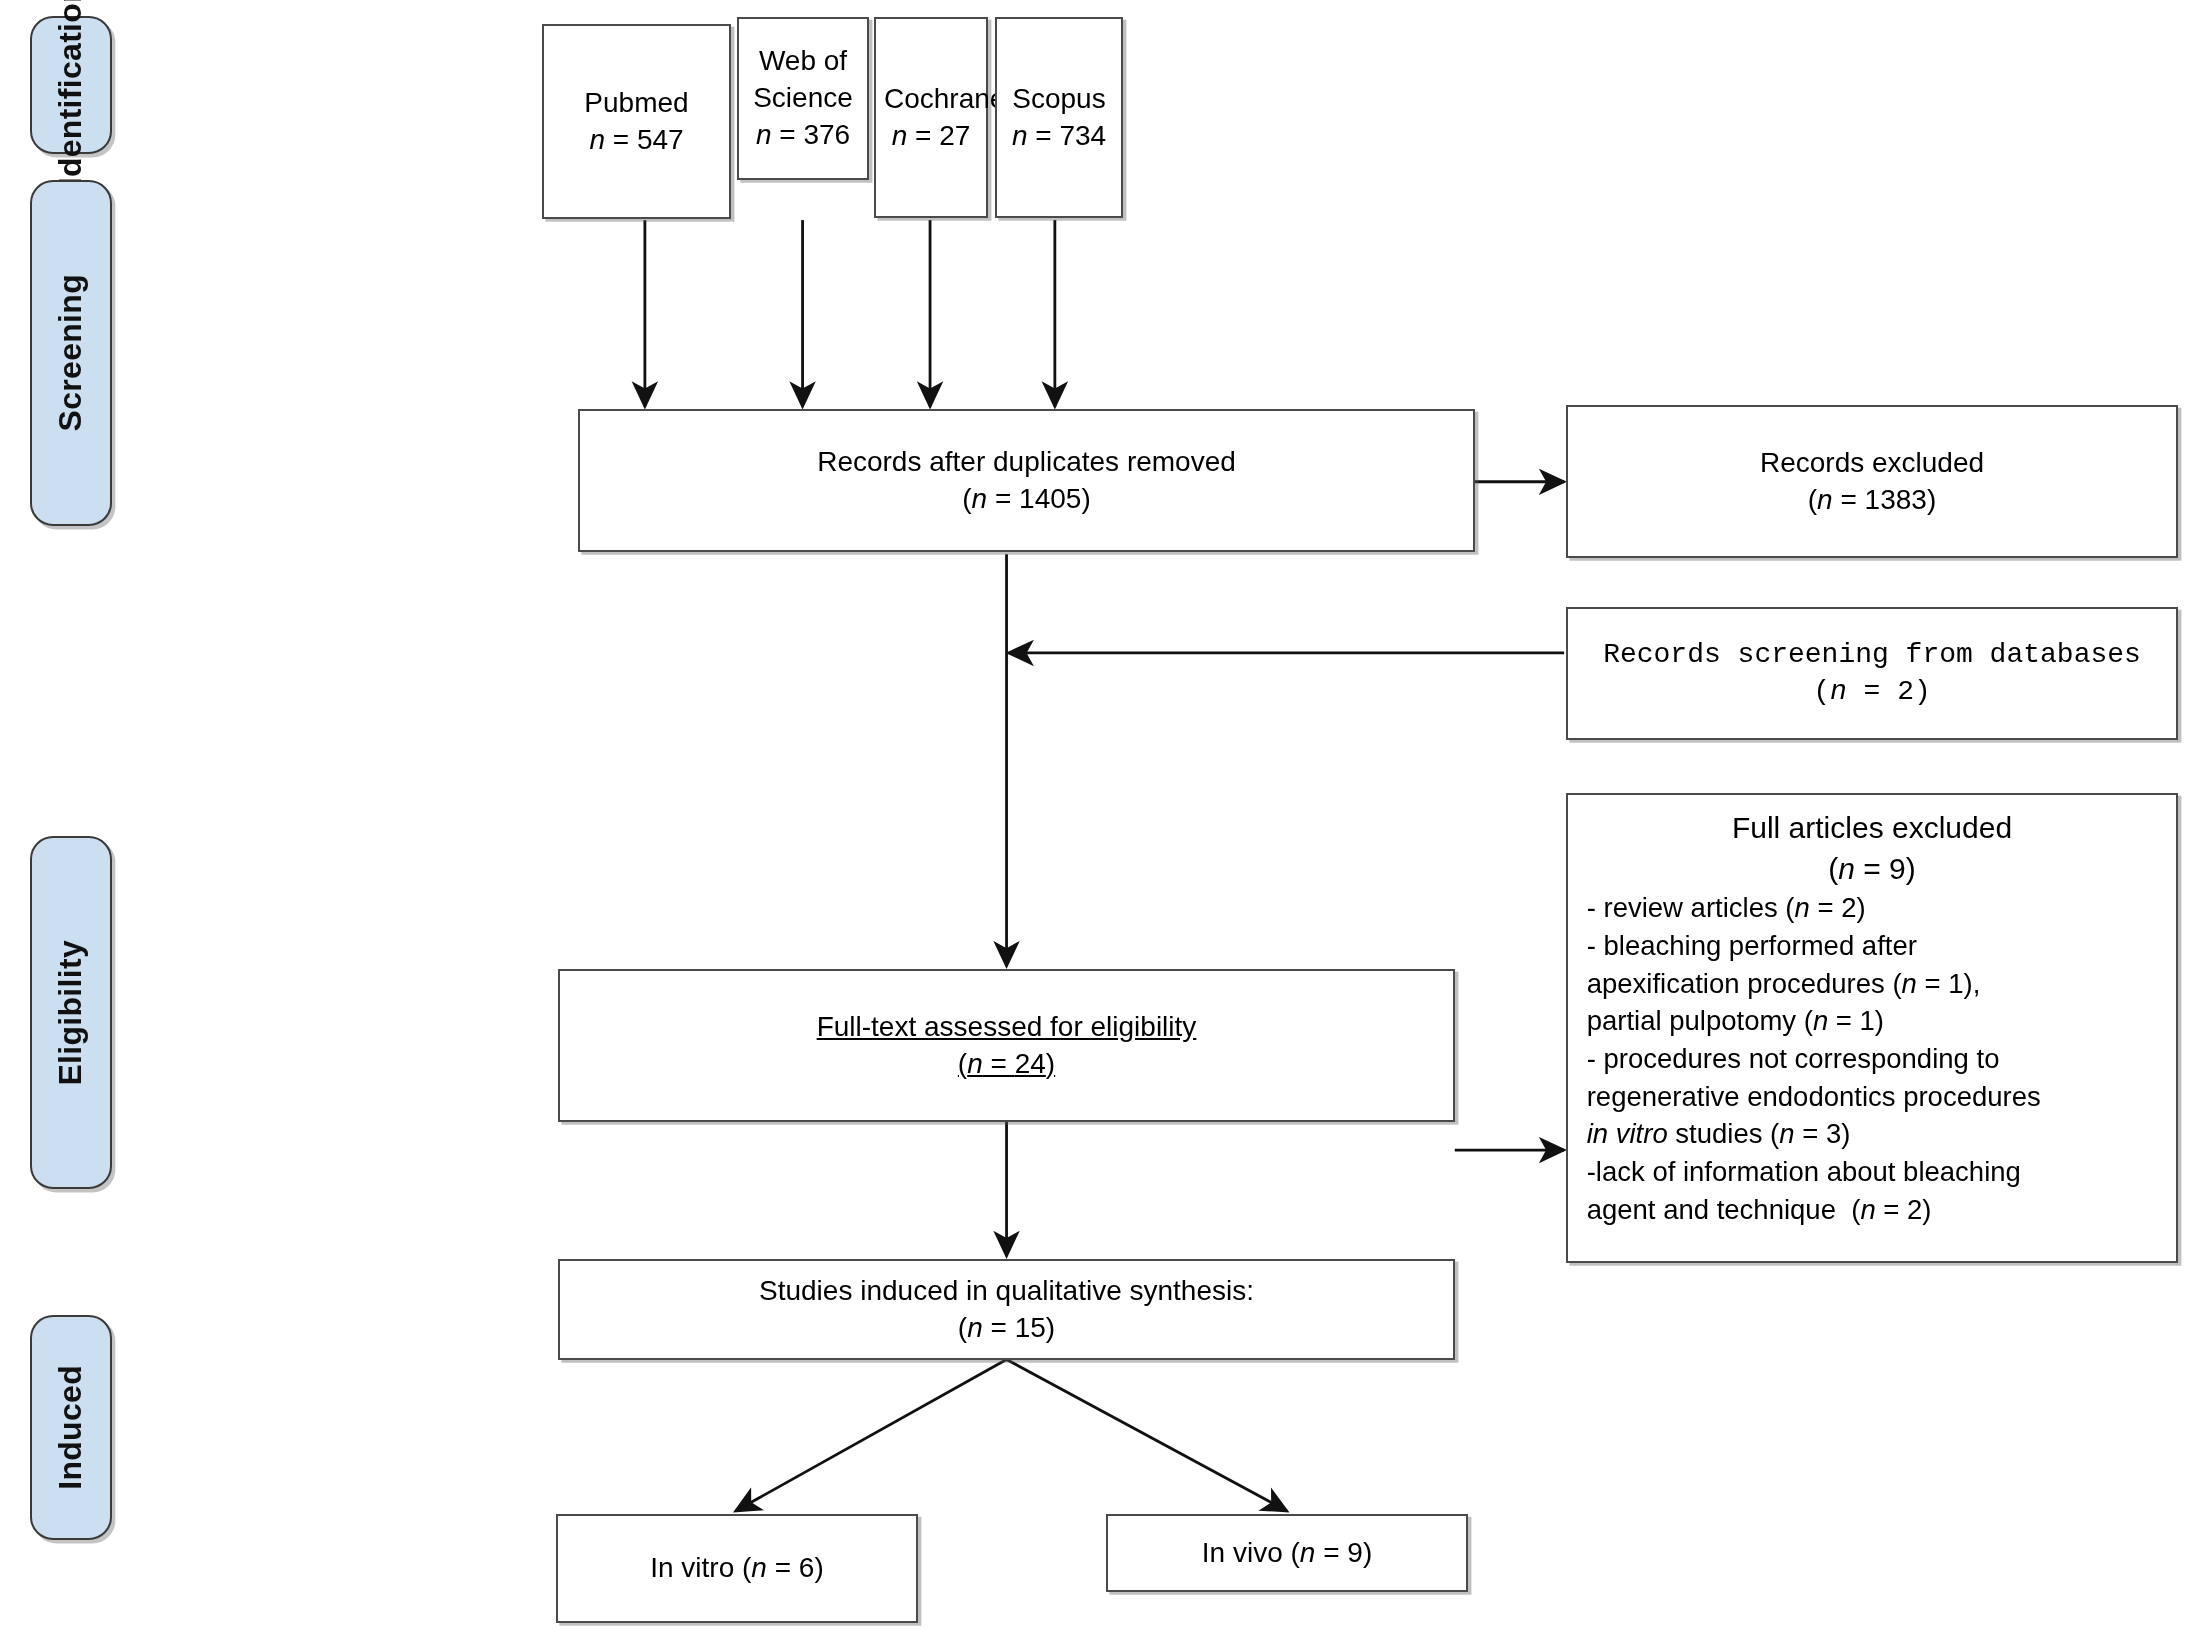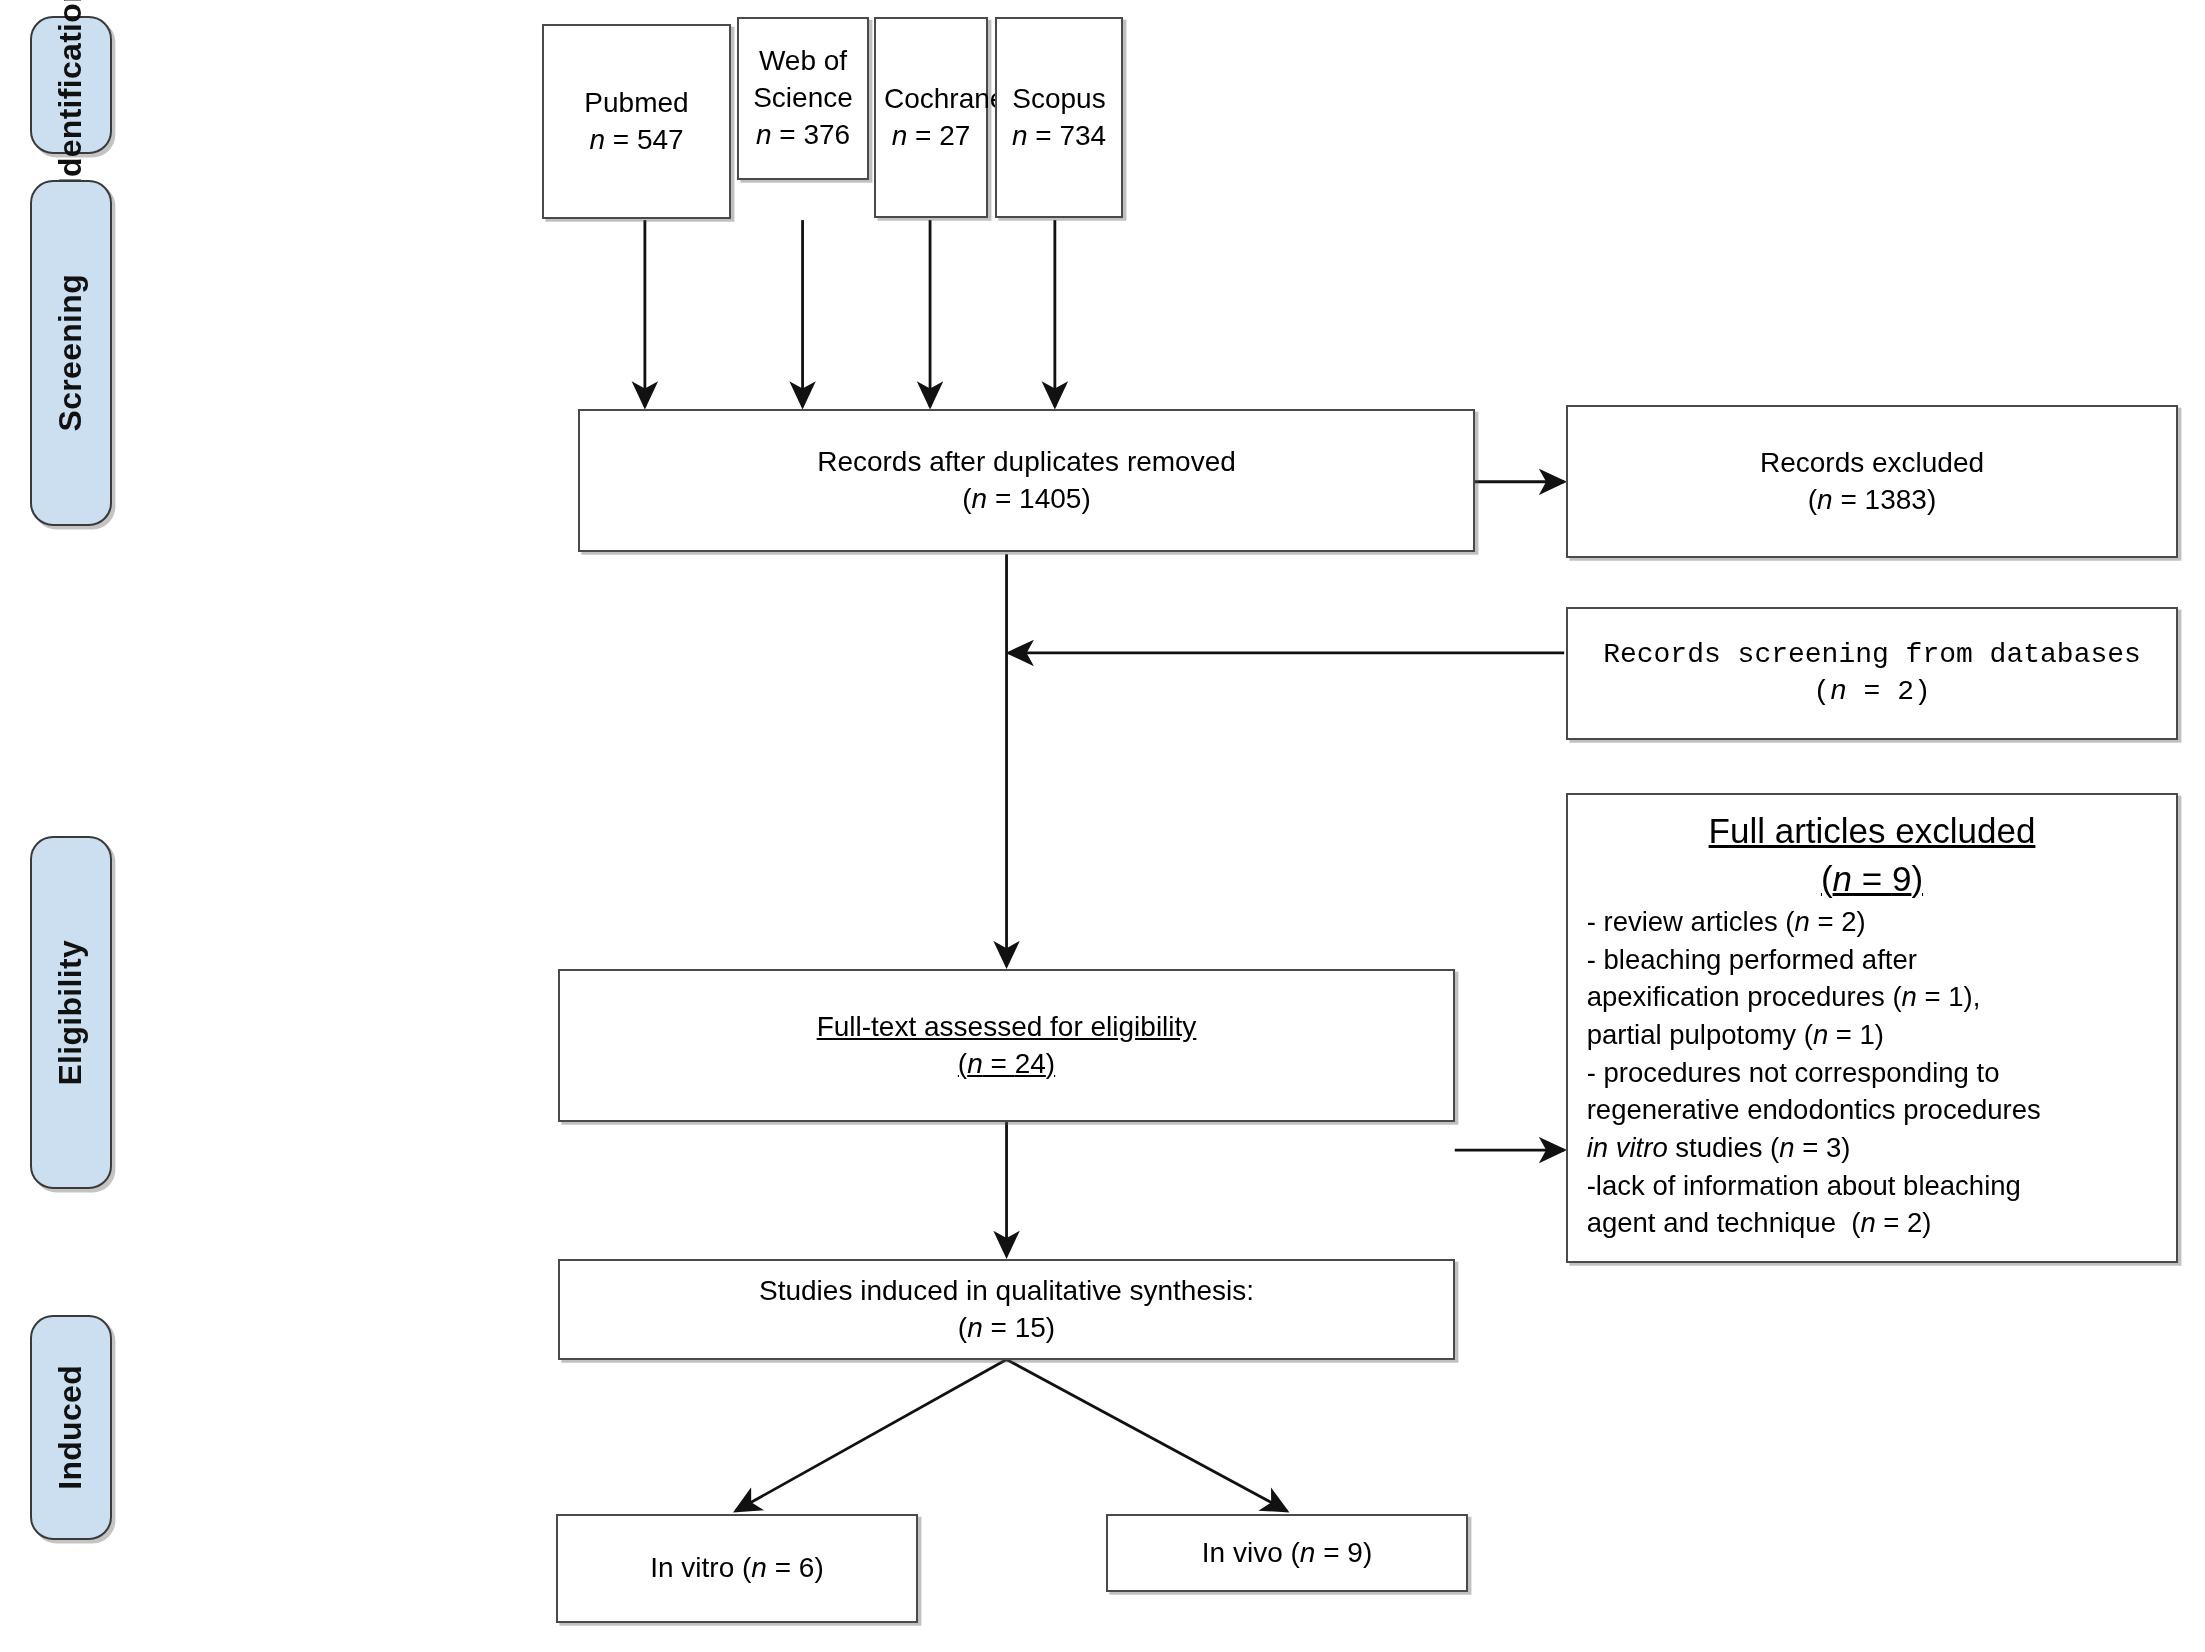--- a/index.html
+++ b/index.html
@@ -35,21 +35,21 @@
     text-align:center;
     box-sizing:border-box;
     font-size:28px;
     line-height:1.32;
     padding:5.4px 8px;
   }
   .fbox.left-align{align-items:flex-start;justify-content:center;text-align:center;padding-top:12px;}
   .fbox .inner{width:100%;}
   i.n{font-style:italic;}
   .excl-list{text-align:left;font-size:27.5px;line-height:1.37;padding-left:10.7px;}
-  .excl-head{text-align:center;font-size:35px;line-height:1.37;text-decoration:underline;}
+  .excl-head{text-align:center;font-size:30px;line-height:1.37;}
 
   svg.links{position:absolute;left:0;top:0;width:2205px;height:1652px;pointer-events:none;}
 </style>
 </head>
 <body>
 
 <div id="stage">
 
   <svg class="links" viewBox="0 0 3286 2462" xmlns="http://www.w3.org/2000/svg">
     <defs>

